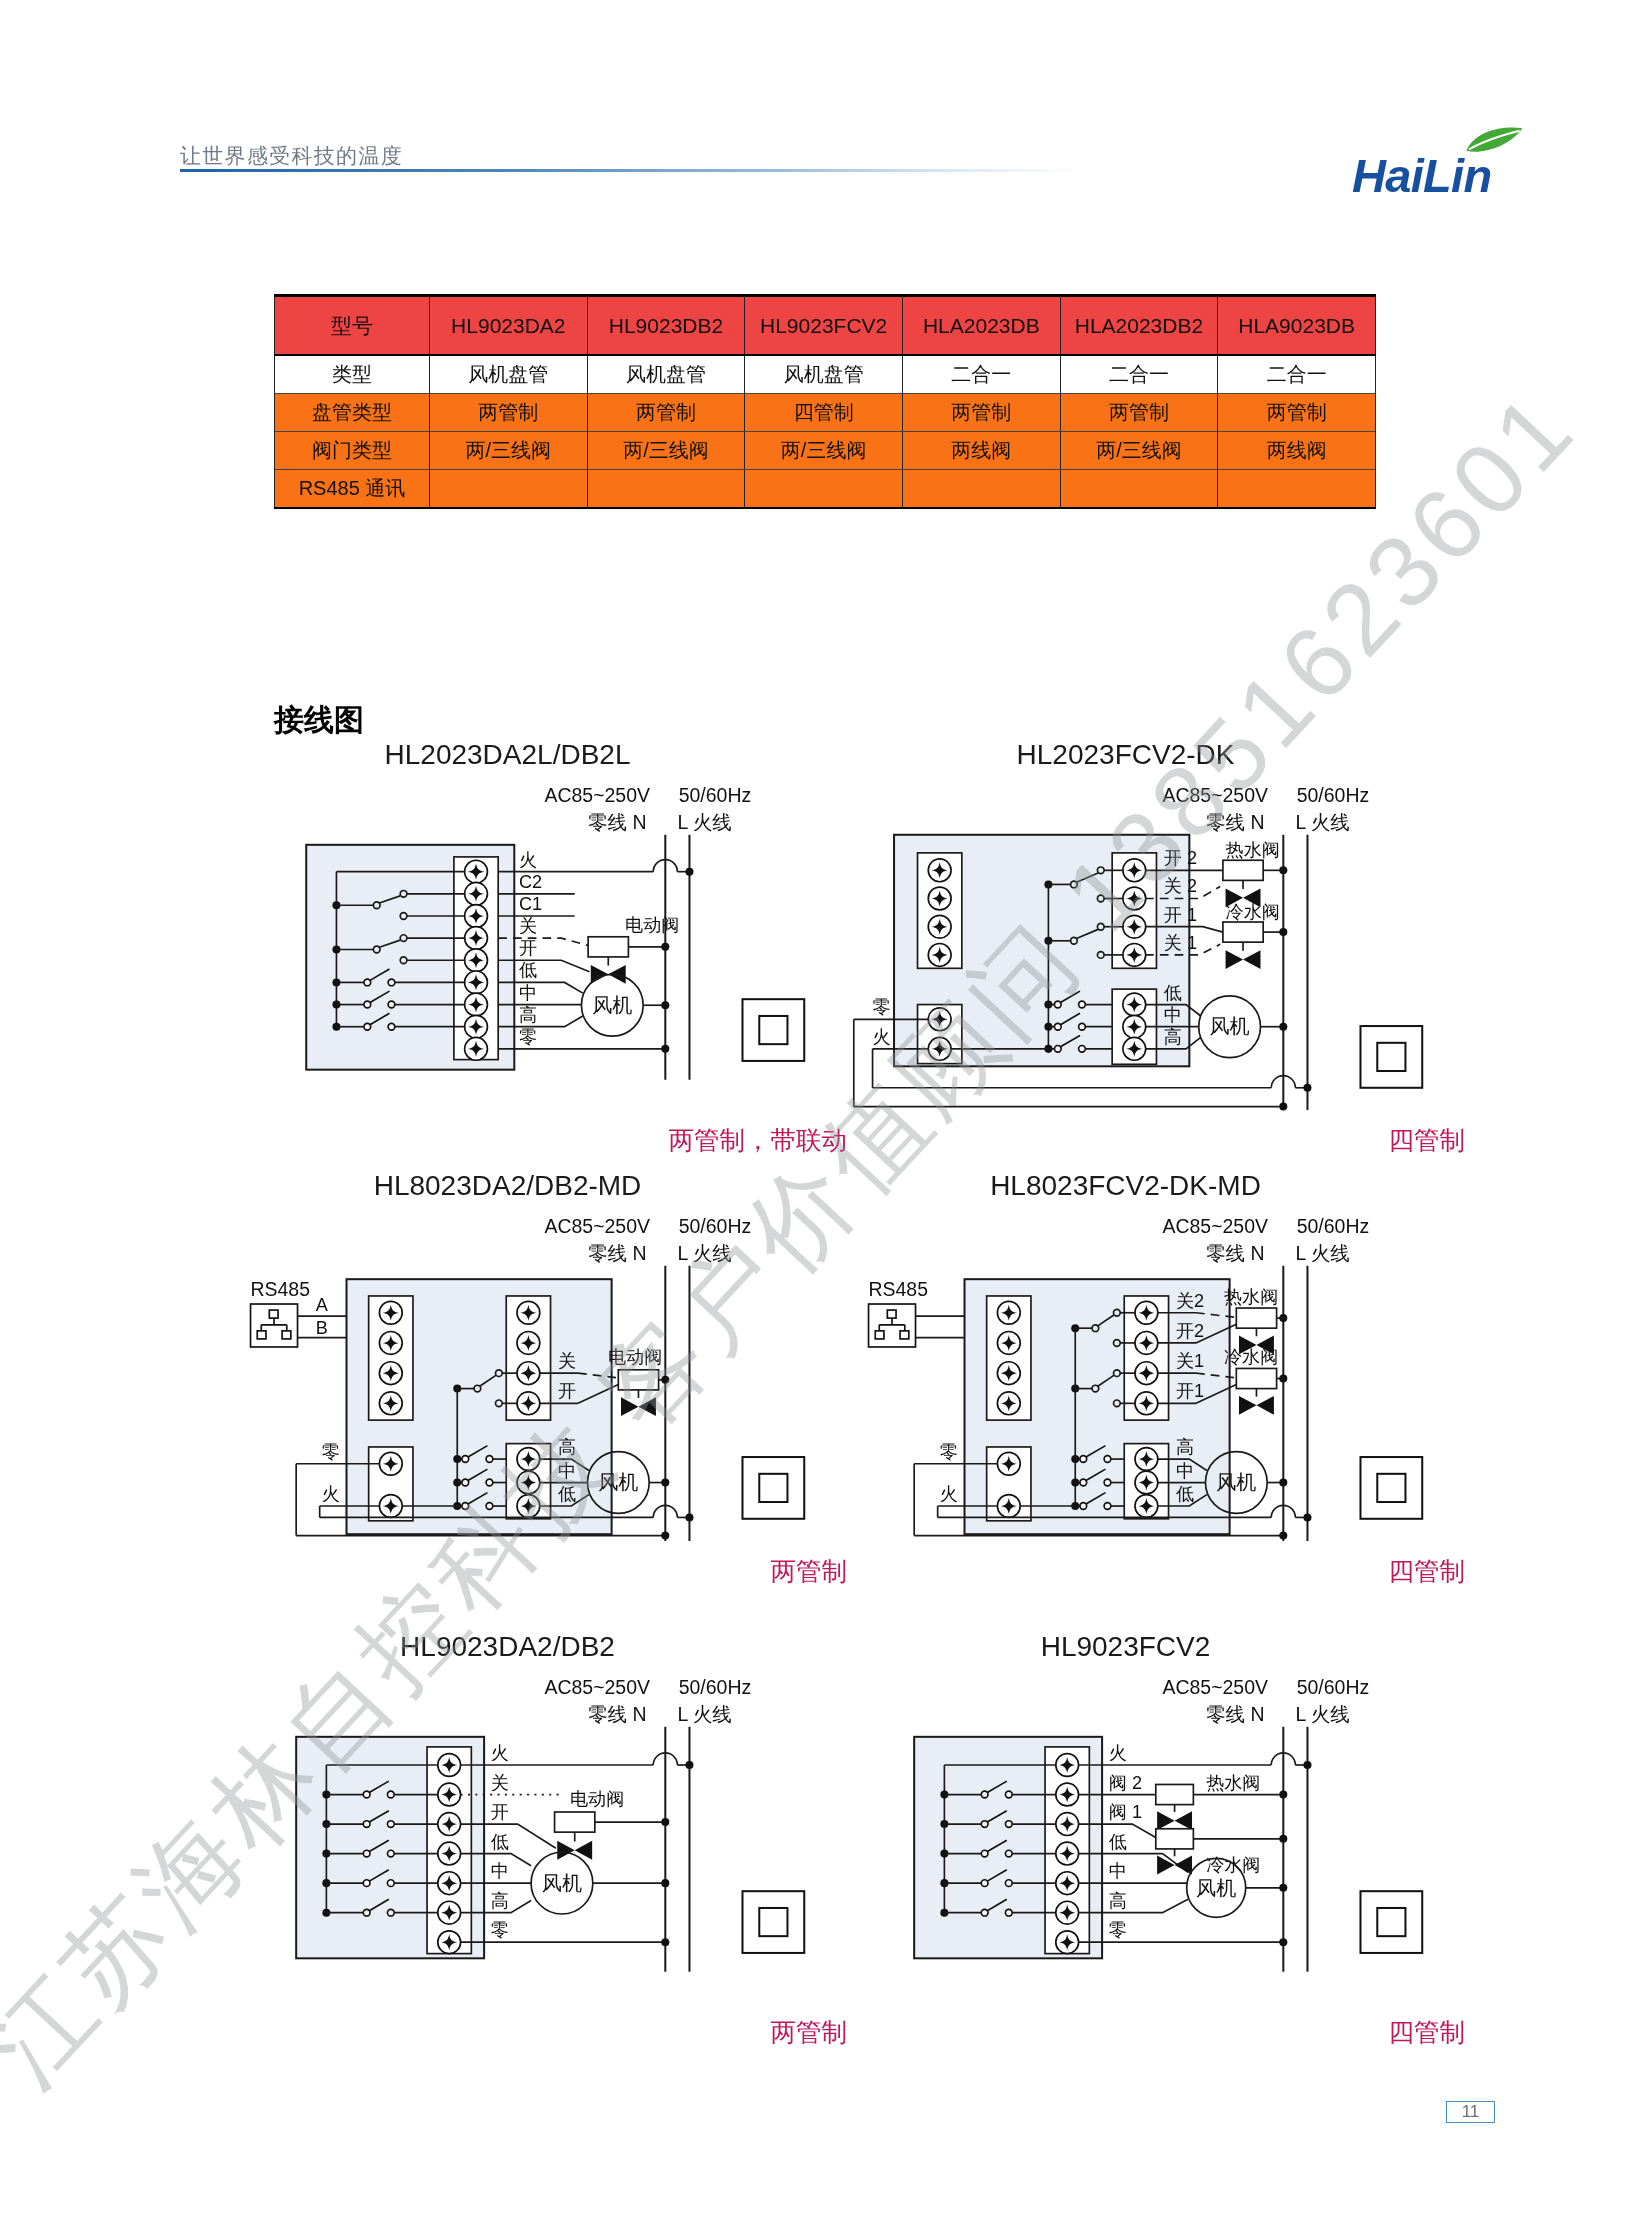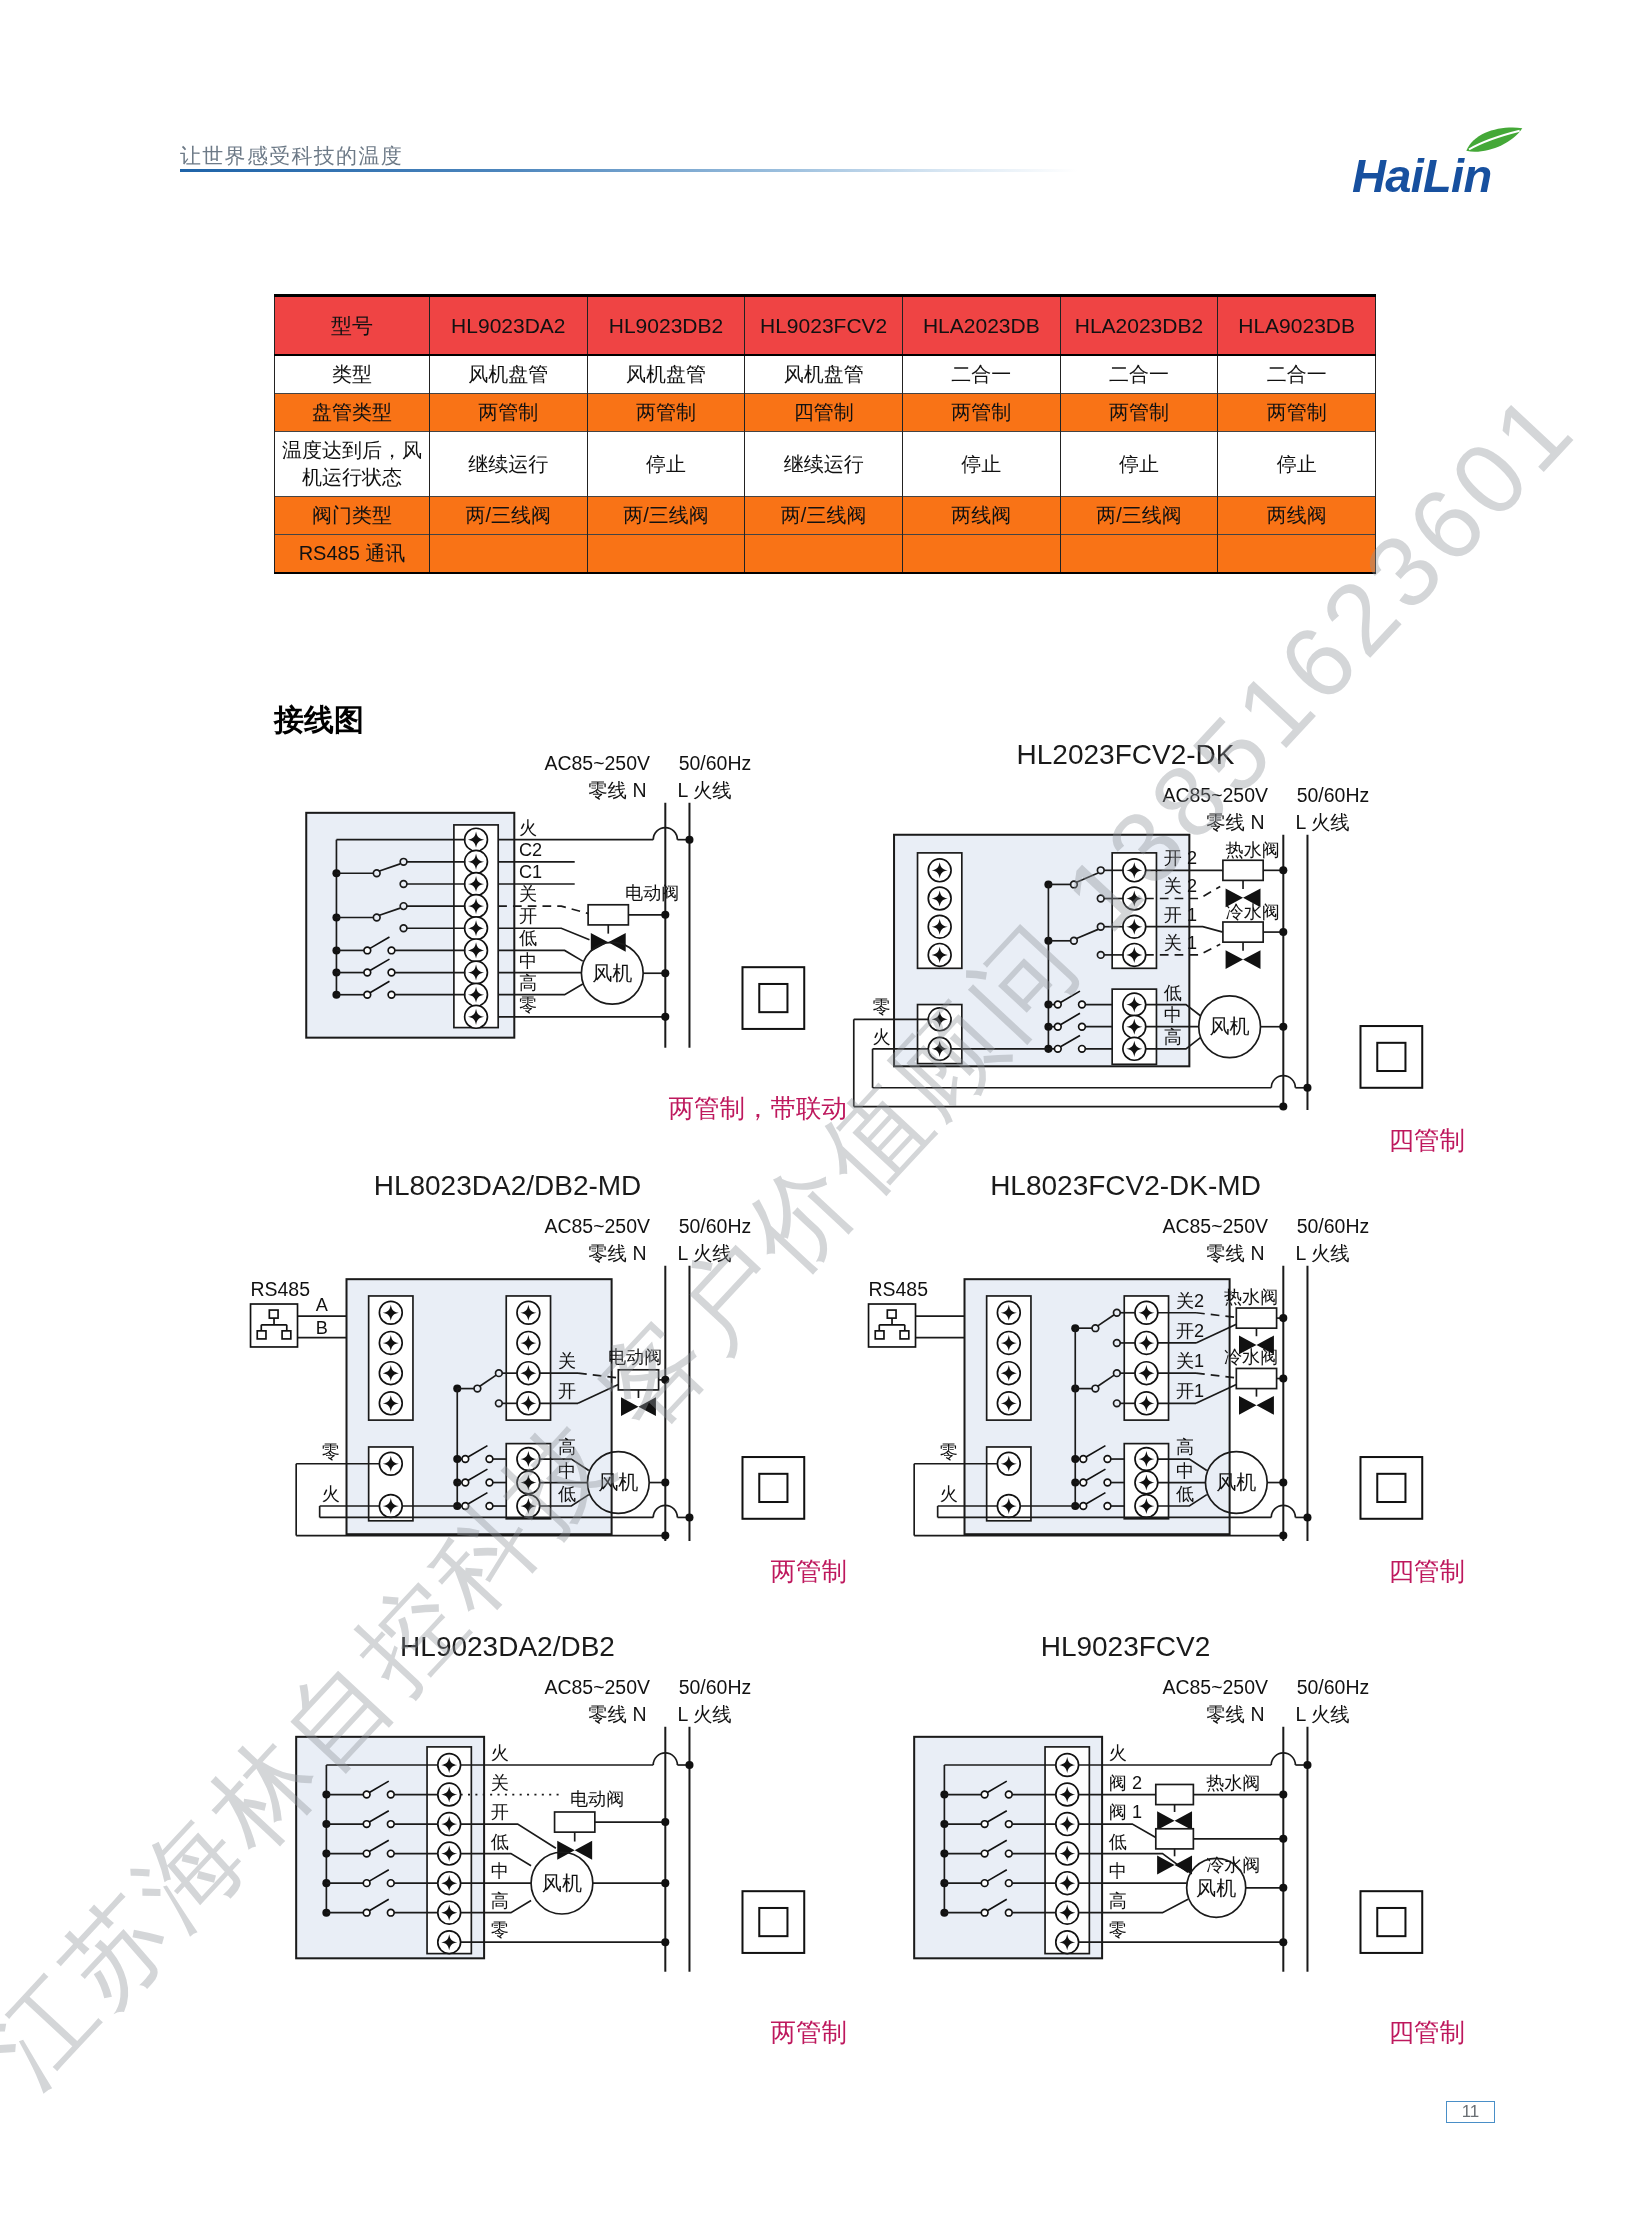--- a/index.html
+++ b/index.html
@@ -125,29 +125,20 @@
     </tr>
     <tr class="r gray">
       <td>盘管类型</td>
       <td>两管制</td>
       <td>两管制</td>
       <td>四管制</td>
       <td>两管制</td>
       <td>两管制</td>
       <td>两管制</td>
     </tr>
-    <tr class="tall">
-      <td>温度达到后，风机运行状态</td>
-      <td>继续运行</td>
-      <td>停止</td>
-      <td>继续运行</td>
-      <td>停止</td>
-      <td>停止</td>
-      <td>停止</td>
-    </tr>
     <tr class="r gray">
       <td>阀门类型</td>
       <td>两/三线阀</td>
       <td>两/三线阀</td>
       <td>两/三线阀</td>
       <td>两线阀</td>
       <td>两/三线阀</td>
       <td>两线阀</td>
     </tr>
     <tr class="r gray">
@@ -158,20 +149,21 @@
       <td></td>
       <td></td>
       <td></td>
     </tr>
   </tbody>
     </table>
 
   <div class="section-title">接线图</div>
 
   <div class="diagram d1">
+    <div class="dg-title">HL2023DA2L/DB2L</div>
     <svg viewBox="0 0 1040 520" width="699" height="349">
       <text class="pw" x="520" y="46">AC85~250V</text>
       <text class="pw" x="720" y="46">50/60Hz</text>
       <text class="pw" x="585" y="86">零线 N</text>
       <text class="pw" x="718" y="86">L 火线</text>
       <g>
         <line class="w3" x1="700" y1="95" x2="700" y2="460"></line>
         <line class="w3" x1="736" y1="95" x2="736" y2="460"></line>
       </g>
       <rect class="boxfill" x="165" y="110" width="310" height="335"></rect>

